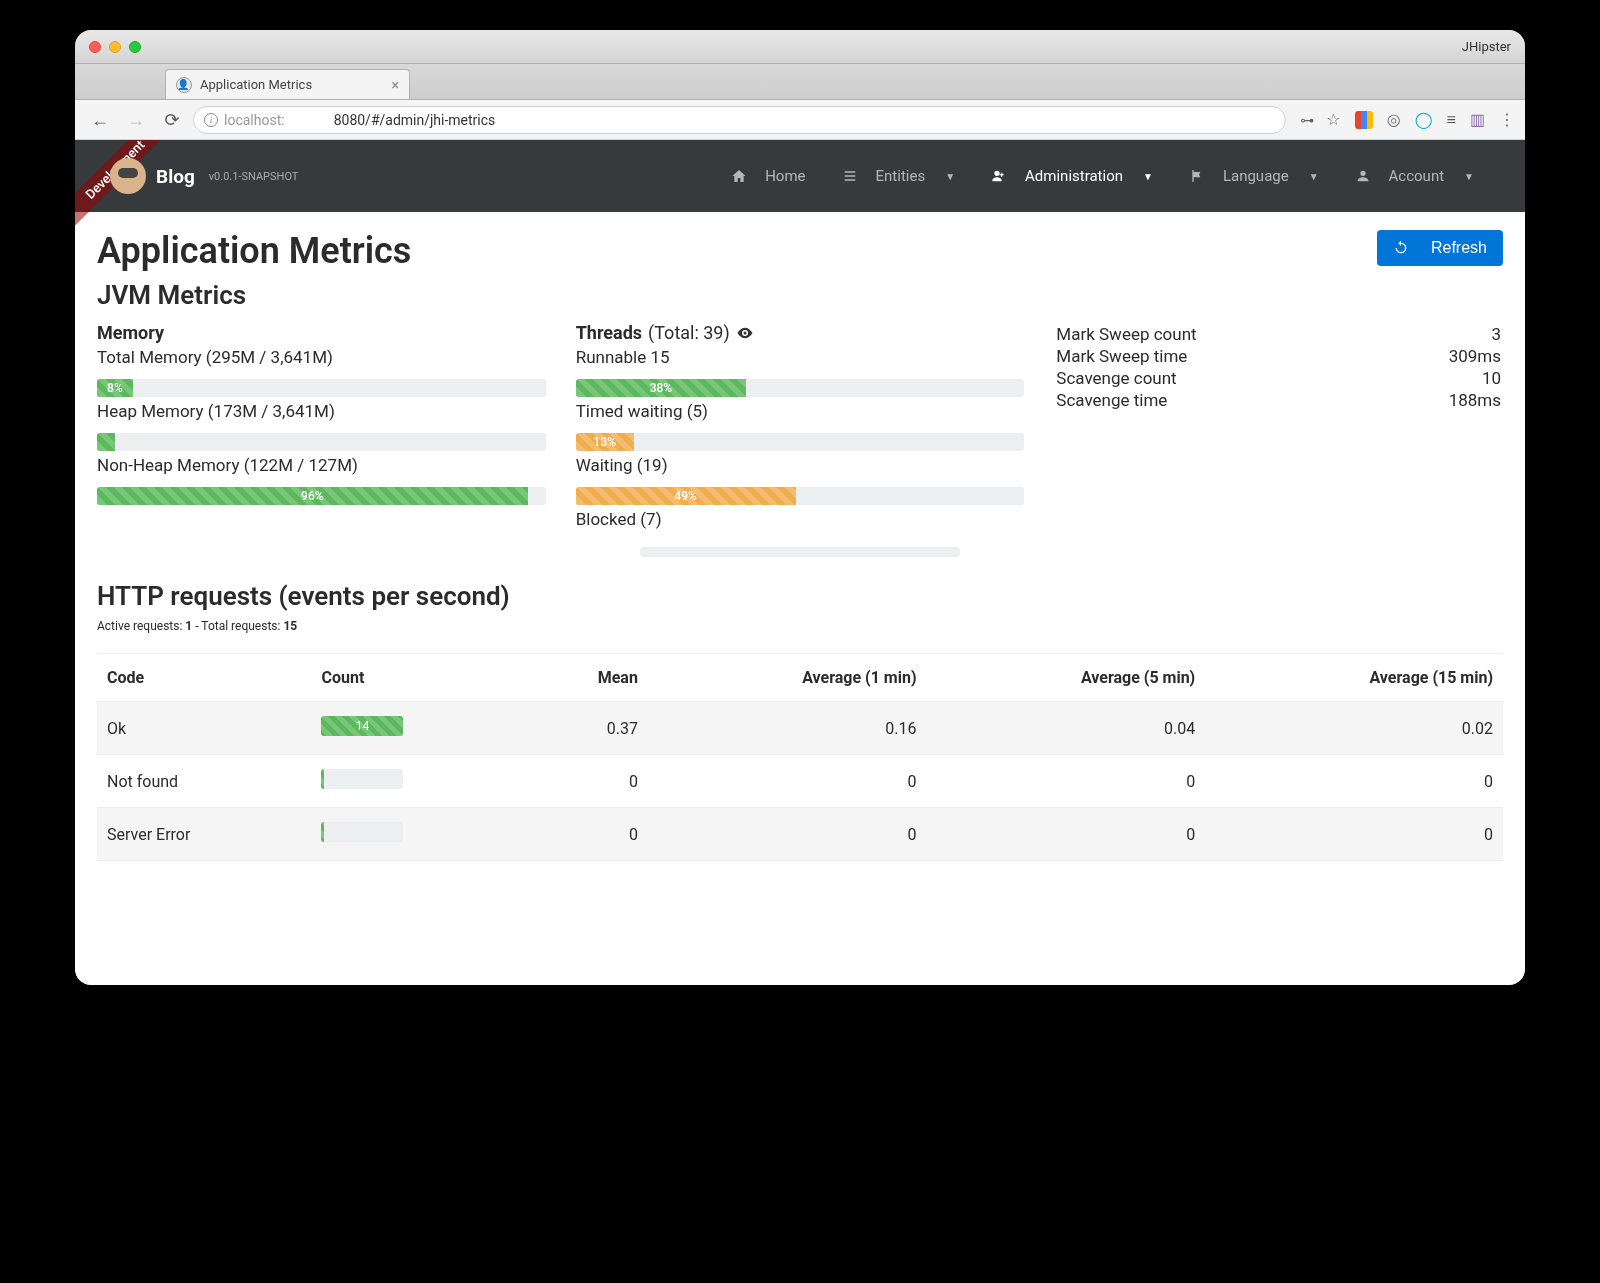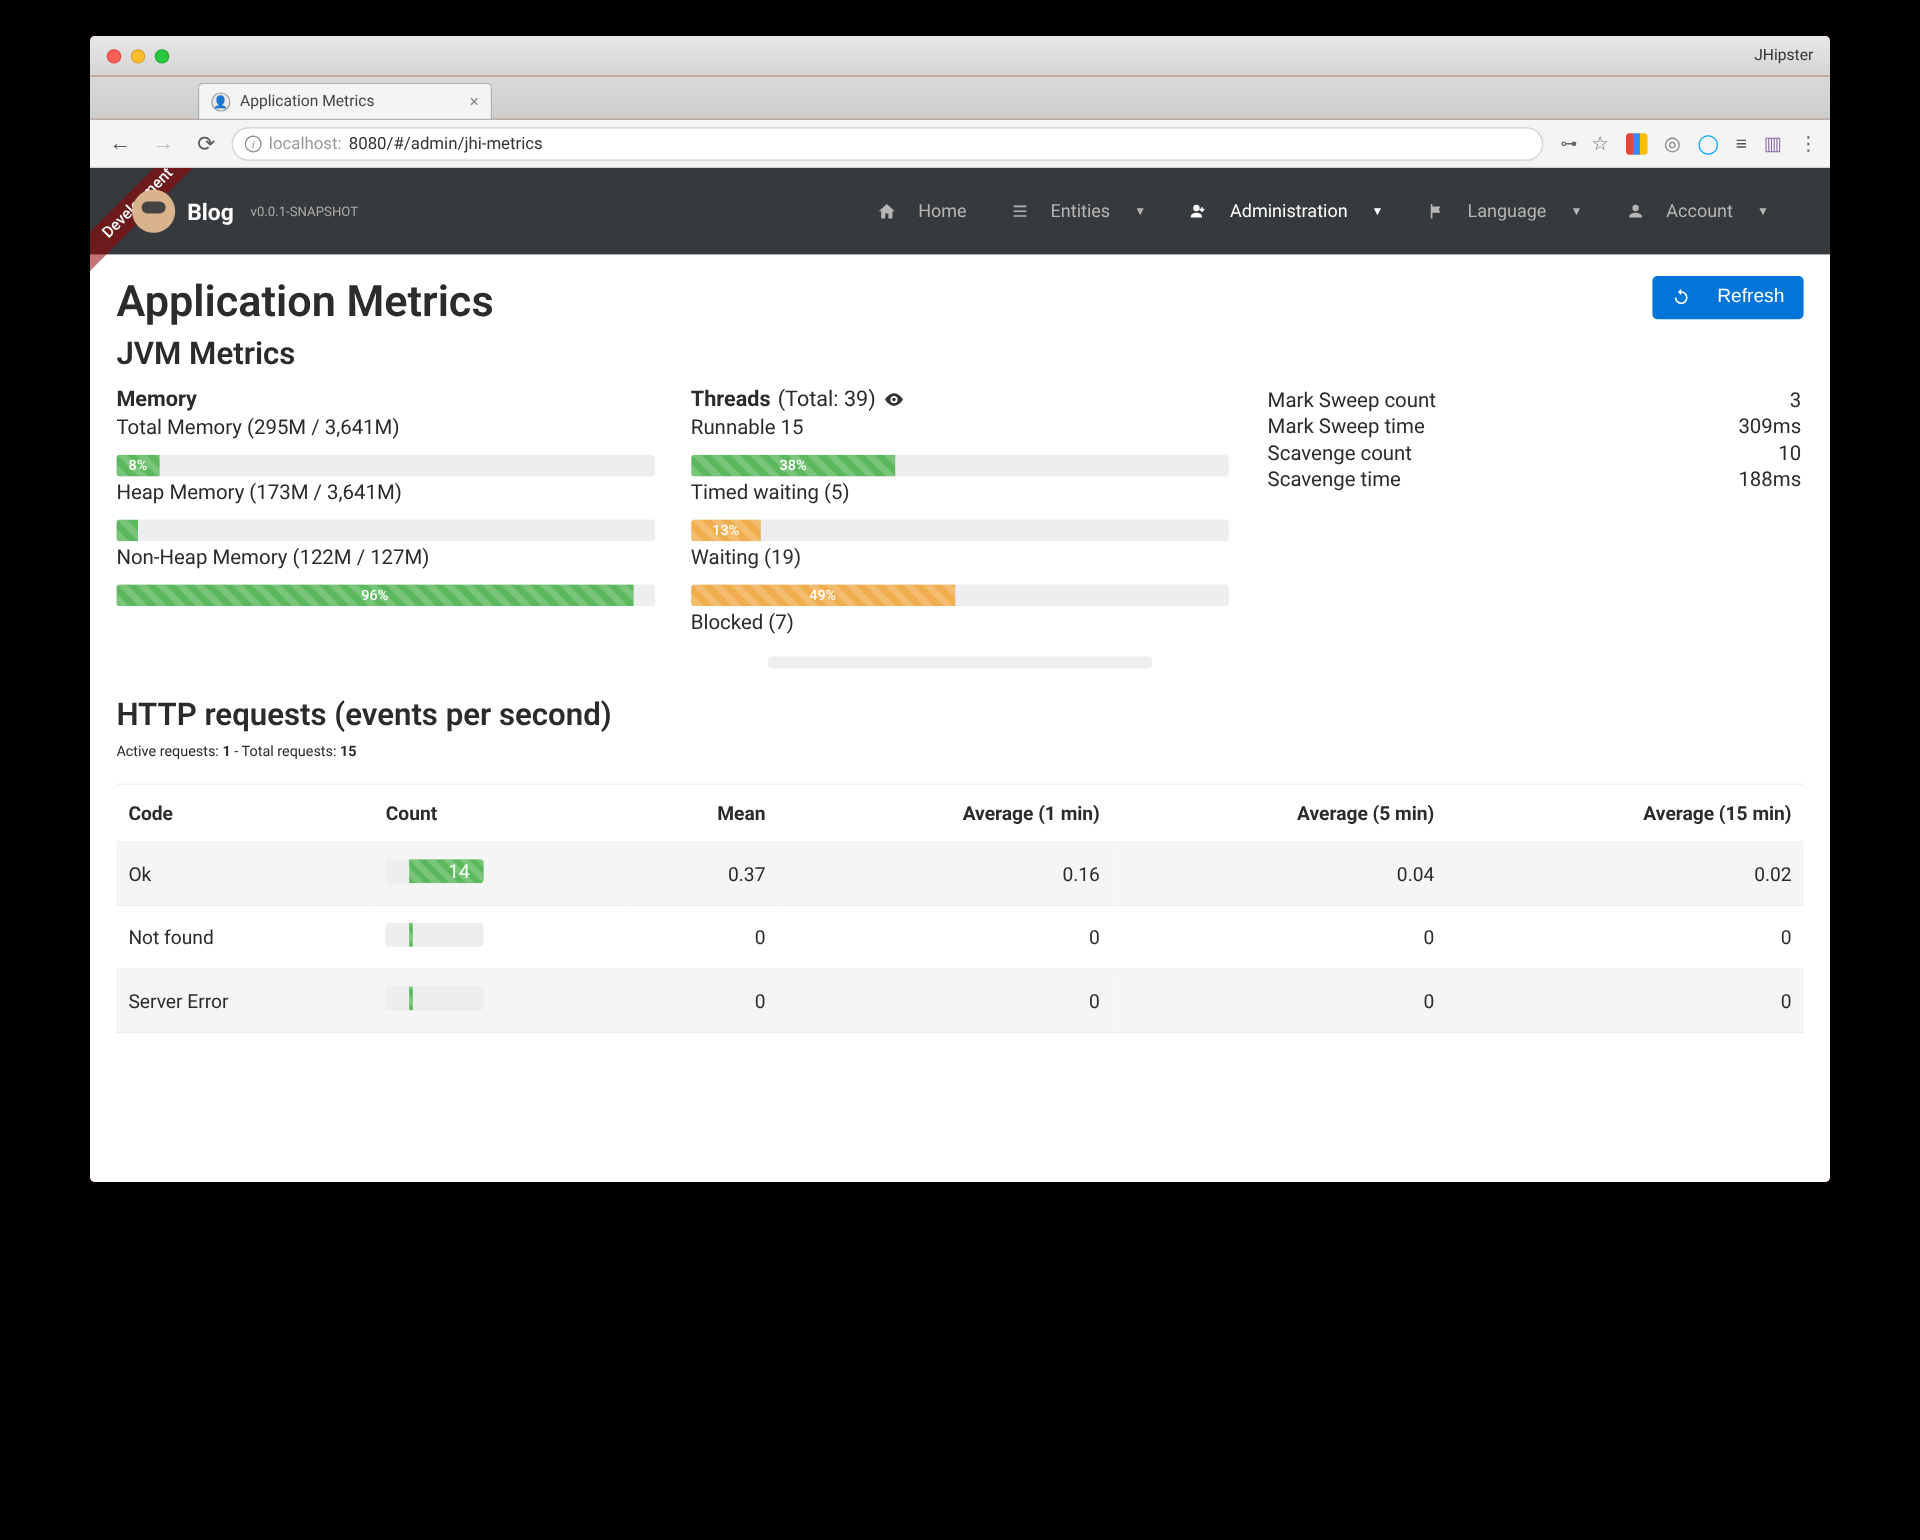--- a/index.html
+++ b/index.html
@@ -1,35 +1,35 @@
 <!DOCTYPE html>
 <html><head>
 <meta charset="utf-8">
 <style>
 * { box-sizing: border-box; margin: 0; padding: 0; }
 body { background: #000; font-family: -apple-system, BlinkMacSystemFont, "Segoe UI", Roboto, sans-serif; width: 1600px; height: 1283px; overflow: hidden; padding: 30px 75px; }
-.window { background: #f97316; border-radius: 4px; overflow: hidden; box-shadow: 0 20px 60px rgba(0,0,0,0.5); height: 955px; display: flex; flex-direction: column; }
+.window { background: #a16207; border-radius: 16px; overflow: hidden; box-shadow: 0 20px 60px rgba(0,0,0,0.5); height: 955px; display: flex; flex-direction: column; }
 .titlebar { height: 34px; background: linear-gradient(#e8e8e8,#d4d4d4); display: flex; align-items: center; padding: 0 14px; border-bottom: 1px solid #b0b0b0; position: relative; }
 .traffic { display: flex; gap: 8px; }
 .traffic span { width: 12px; height: 12px; border-radius: 50%; display: block; }
 .traffic .r { background: #ff5f56; border: 1px solid #e0443e; }
 .traffic .y { background: #ffbd2e; border: 1px solid #dea123; }
 .traffic .g { background: #27c93f; border: 1px solid #1aab29; }
 .titlebar-right { position: absolute; right: 14px; font-size: 13px; color: #333; }
 .tabbar { height: 36px; background: linear-gradient(#d9d9d9,#cdcdcd); display: flex; align-items: flex-end; padding-left: 90px; border-bottom: 1px solid #b0b0b0; }
 .tab { background: #f4f4f4; border: 1px solid #b0b0b0; border-bottom: none; border-radius: 4px 4px 0 0; height: 30px; width: 245px; display: flex; align-items: center; padding: 0 10px; font-size: 13px; color: #444; gap: 8px; }
 .tab-favicon { width: 16px; height: 16px; background: #e8e8e8; border-radius: 50%; border: 1px solid #999; display: flex; align-items: center; justify-content: center; font-size: 10px; }
 .tab-close { margin-left: auto; color: #888; font-size: 14px; }
 .addrbar { height: 40px; background: #f4f4f4; display: flex; align-items: center; padding: 0 10px; gap: 6px; border-bottom: 1px solid #d0d0d0; }
 .navbtn { width: 30px; height: 30px; display: flex; align-items: center; justify-content: center; color: #5a5a5a; font-size: 18px; cursor: pointer; }
 .navbtn.disabled { color: #c0c0c0; }
 .urlbox { flex: 1; height: 28px; background: #fff; border: 1px solid #d0d0d0; border-radius: 14px; display: flex; align-items: center; padding: 0 10px; font-size: 14px; color: #333; gap: 6px; }
 .urlbox .info { width: 14px; height: 14px; border: 1px solid #888; border-radius: 50%; display: flex; align-items: center; justify-content: center; font-size: 9px; color: #888; font-style: italic; font-family: serif; }
 .url-host { color: #999; }
-.url-path { color: #333; }
+.url-path { color: #333; margin-left: 43px; }
 .addr-icons { display: flex; gap: 14px; align-items: center; margin-left: 8px; color: #666; font-size: 16px; }
 .addr-icons span { cursor: pointer; }
 .ext-icon { width: 18px; height: 18px; border-radius: 3px; display: inline-block; }
 .content { flex: 1; overflow: auto; background: #fff; position: relative; }
 .ribbon { position: absolute; top: 18px; left: -50px; width: 180px; background: rgba(153,0,0,0.55); color: #fff; text-align: center; font-size: 13px; font-weight: 500; padding: 4px 0; transform: rotate(-45deg); z-index: 5; }
 .navbar { background: #373a3c; height: 72px; display: flex; align-items: center; padding: 0 35px; color: #ccc; }
 .brand { display: flex; align-items: center; gap: 10px; margin-right: auto; z-index: 6; }
 .brand-avatar { width: 36px; height: 36px; background: #d9b38c; border-radius: 50%; position: relative; display: flex; align-items: center; justify-content: center; }
 .brand-avatar::before { content: ""; width: 20px; height: 10px; background: #444; border-radius: 5px; position: absolute; top: 10px; }
 .brand-text { font-size: 19px; font-weight: 700; color: #fff; }
@@ -61,21 +61,21 @@
 .http-section { margin-top: 24px; }
 .http-title { font-size: 26px; font-weight: 600; color: #2b2b2b; }
 .http-sub { font-size: 12px; color: #2b2b2b; margin-top: 8px; }
 .http-sub b { font-weight: 700; }
 .http-table { width: 100%; margin-top: 20px; border-collapse: collapse; font-size: 16px; color: #2b2b2b; }
 .http-table th { text-align: left; padding: 14px 10px; border-top: 1px solid #eceeef; border-bottom: 1px solid #eceeef; font-weight: 700; }
 .http-table th.right, .http-table td.right { text-align: right; }
 .http-table td { padding: 14px 10px; border-bottom: 1px solid #eceeef; }
 .http-table tr.striped { background: #f5f5f5; }
 .count-bar { width: 82px; height: 20px; background: #eceeef; border-radius: 3px; position: relative; overflow: hidden; display: inline-block; }
-.count-bar-fill { position: absolute; height: 100%; background-color: #5cb85c; color: #fff; font-size: 16px; display: flex; align-items: center; justify-content: center; background-image: linear-gradient(45deg, rgba(255,255,255,0.18) 25%, transparent 25%, transparent 50%, rgba(255,255,255,0.18) 50%, rgba(255,255,255,0.18) 75%, transparent 75%, transparent); background-size: 14px 14px; margin-left: 20px; }
+.count-bar-fill { position: absolute; height: 100%; background-color: #5cb85c; color: #fff; font-size: 12px; display: flex; align-items: center; justify-content: center; background-image: linear-gradient(45deg, rgba(255,255,255,0.18) 25%, transparent 25%, transparent 50%, rgba(255,255,255,0.18) 50%, rgba(255,255,255,0.18) 75%, transparent 75%, transparent); background-size: 14px 14px; }
 </style>
 </head>
 <body>
 
 <div class="window">
   <div class="titlebar">
     <div class="traffic">
       <span class="r"></span>
       <span class="y"></span>
       <span class="g"></span>

